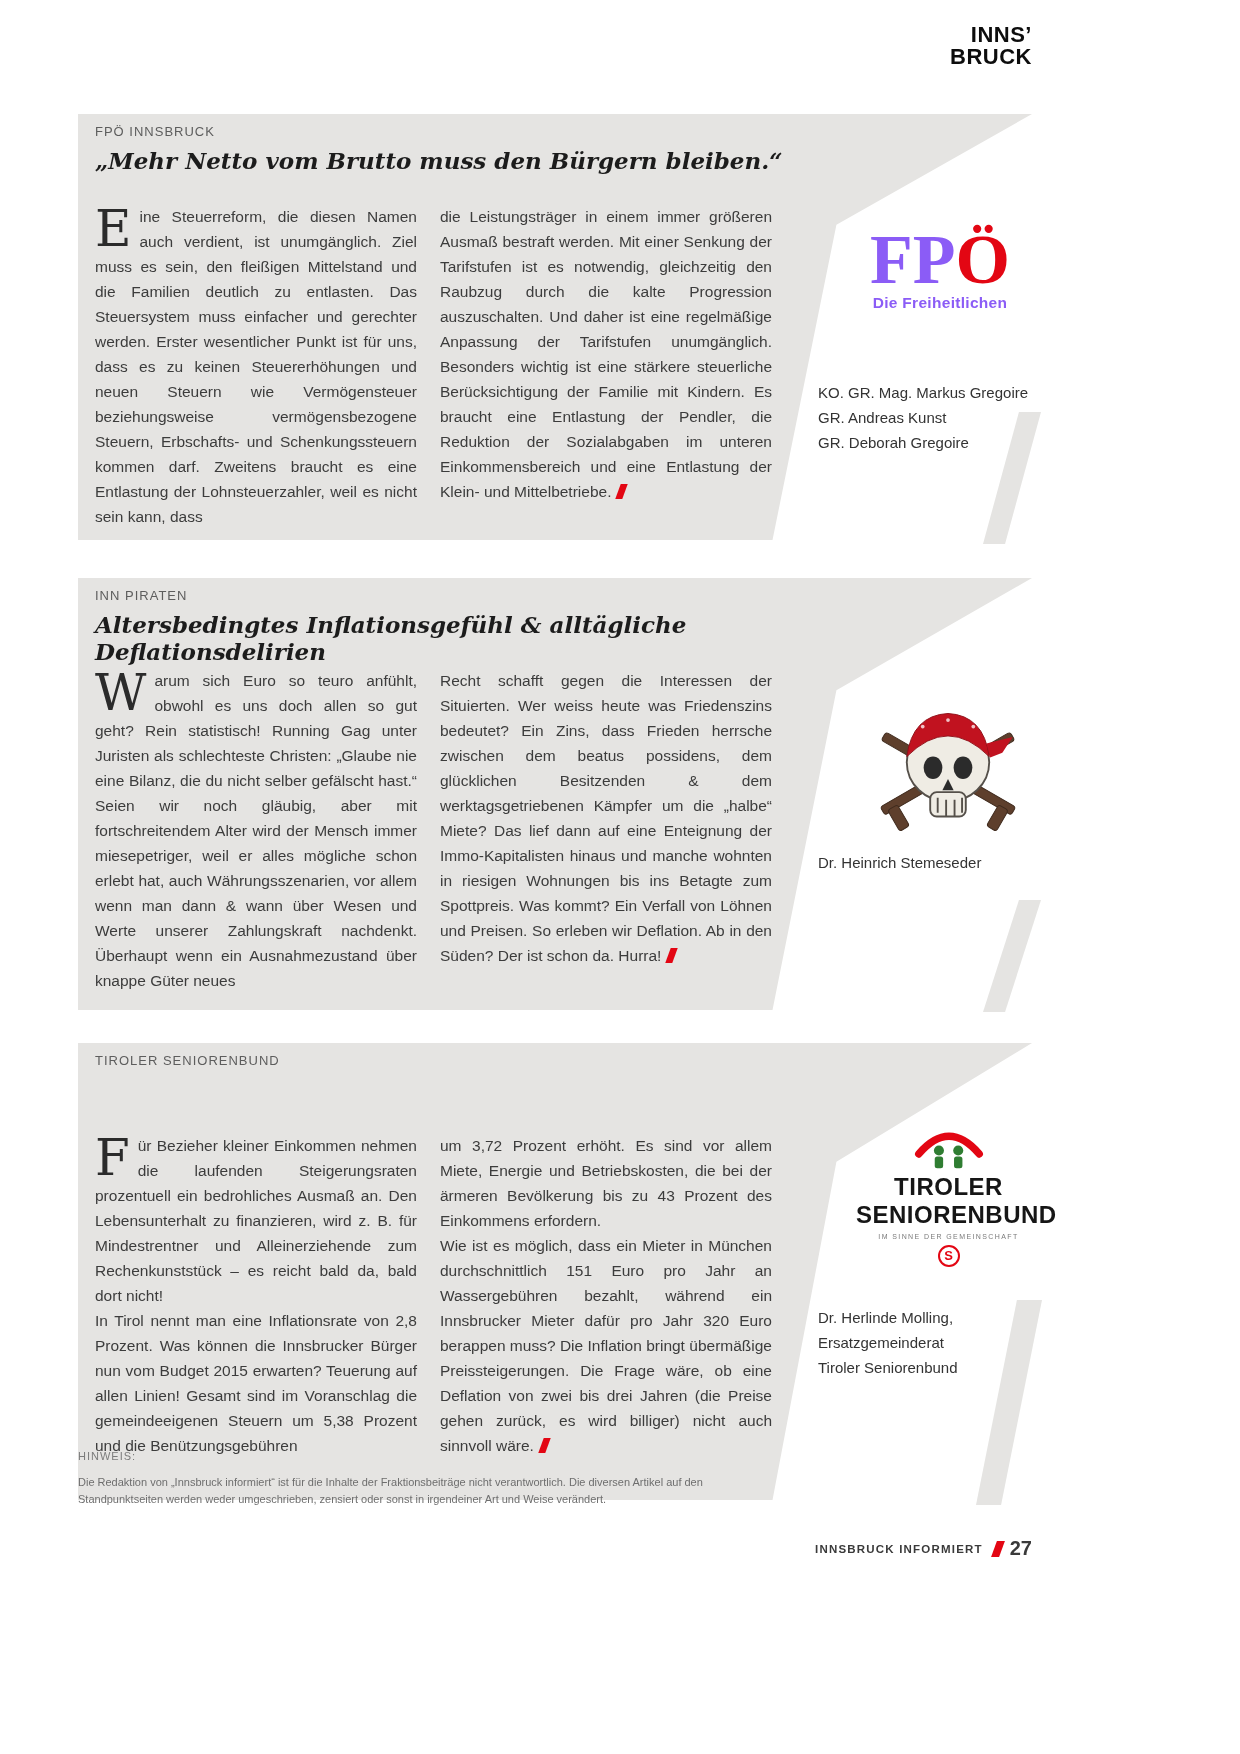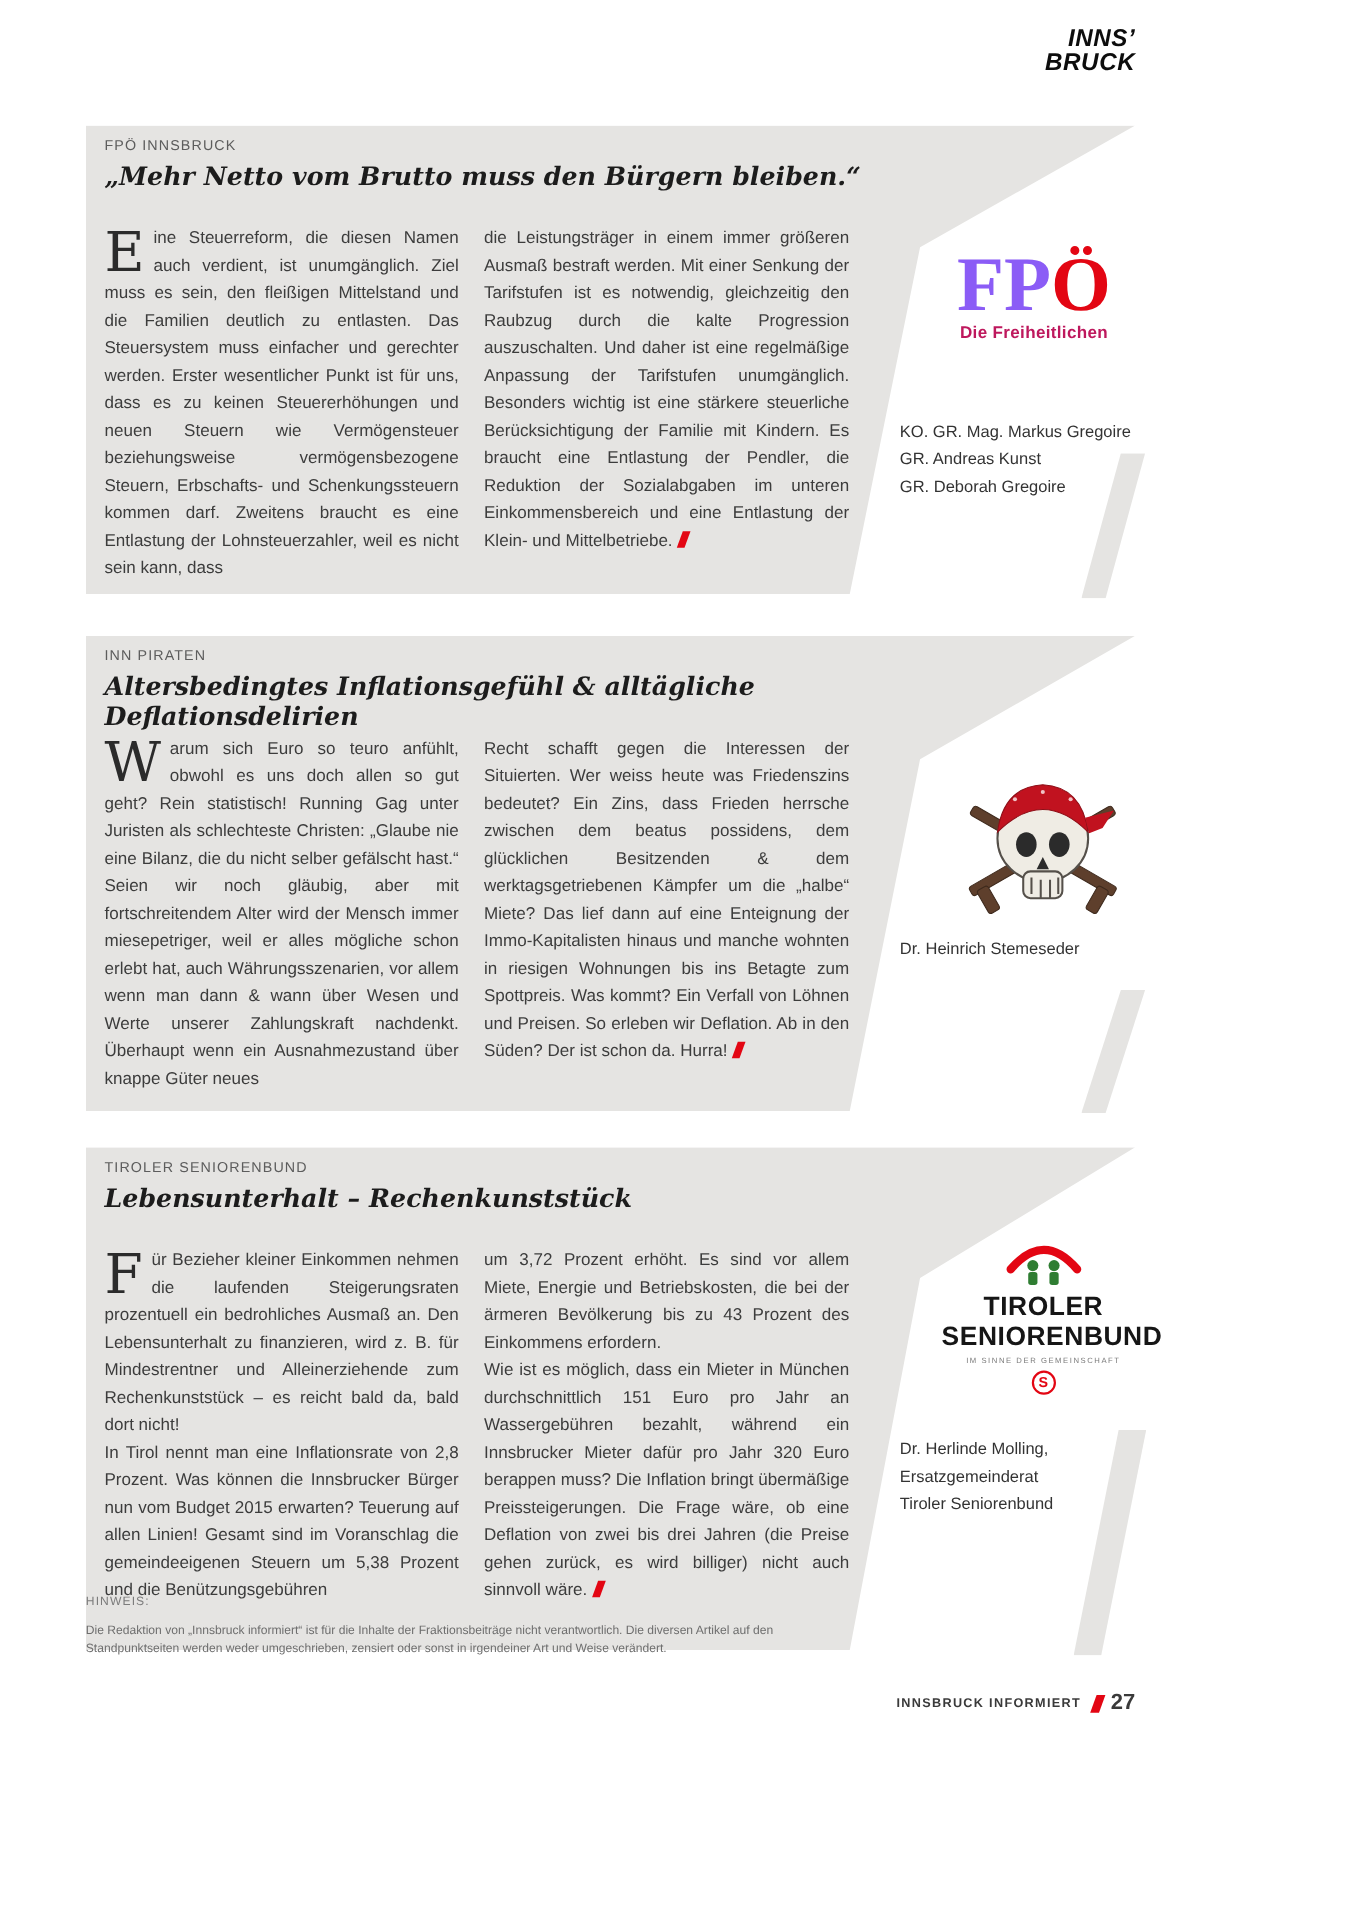--- a/index.html
+++ b/index.html
@@ -4,21 +4,21 @@
 <style>
   * { margin:0; padding:0; box-sizing:border-box; }
   html,body { background:#ffffff; }
   .page {
     position:relative; width:1240px; height:1754px; background:#ffffff;
     font-family:"Liberation Sans", sans-serif; overflow:hidden; margin:0 auto;
   }
 
   
   .brand { position:absolute; top:24px; right:208px; text-align:right;
-    font-weight:bold; font-size:22px; line-height:0.98; letter-spacing:0.5px; color:#0d0d0d;font-style:italic; }
+    font-weight:bold; font-size:22px; line-height:0.98; letter-spacing:0.5px; color:#0d0d0d; }
 
   
   .section { position:absolute; left:78px; width:954px; }
   .gray-main { position:absolute; left:0; top:0; width:100%; height:100%; background:#e5e4e2;
     clip-path:polygon(0 0, 100% 0, 79.5% 26%, 72.8% 100%, 0 100%); }
   .gray-accent { position:absolute; background:#e5e4e2;
     clip-path:polygon(62% 0, 100% 0, 38% 100%, 0 100%); }
 
   .kicker { position:absolute; left:17px; top:10px; font-size:13px; letter-spacing:1px; color:#5d5d5d; }
   .headline { position:absolute; left:17px; top:33px; width:730px;
@@ -34,21 +34,21 @@
   .endmark { display:inline-block; width:7px; height:15px; background:#e30613;
     transform:skewX(-20deg); margin-left:7px; vertical-align:-2px; }
 
   .names { position:absolute; left:740px; font-size:15px; line-height:25px; color:#333333; }
 
   
   .fpo-logo { position:absolute; left:762px; top:114px; width:200px; text-align:center; }
   .fpo-word { font-family:"Liberation Serif", serif; font-weight:bold; font-size:70px; line-height:0.92; }
   .fpo-word .fp { color:#8b5cf6; }
   .fpo-word .oe { color:#e30613; }
-  .fpo-sub { font-size:15.5px; font-weight:bold; color:#be185d; margin-top:2px; letter-spacing:0.3px; }
+  .fpo-sub { font-size:15.5px; font-weight:bold; color:#8b5cf6; margin-top:2px; letter-spacing:0.3px; }
 
   
   .pirate-logo { position:absolute; left:790px; top:98px; width:160px; }
 
   
   .senior-logo { position:absolute; left:778px; top:74px; width:185px; text-align:center; }
   .senior-title { font-size:24px; font-weight:bold; color:#161616; letter-spacing:0.5px; line-height:1.18; }
   .senior-tag { font-size:7px; letter-spacing:1.4px; color:#7a7a7a; margin-top:3px; }
   .senior-badge { width:22px; height:22px; border:2px solid #e30613; border-radius:50%;
     color:#e30613; font-weight:bold; font-size:13px; line-height:18px; margin:5px auto 0; text-align:center; }
@@ -129,21 +129,20 @@
 
     <div class="names" style="top:272px;">
       <div>Dr. Heinrich Stemeseder</div>
     </div>
   </section>
 
   <section class="section" style="top:1043px;height:457px;">
     <div class="gray-main"></div>
     <div class="gray-accent" style="left:898px;top:257px;width:66px;height:205px;"></div>
     <div class="kicker">TIROLER SENIORENBUND</div>
-    <h2 class="headline">Lebensunterhalt – Rechenkunststück</h2>
     <p class="bodycol col1"><span class="dropcap">F</span><span>ür Bezieher kleiner Einkommen nehmen die laufenden Steigerungsraten prozentuell ein bedrohliches Ausmaß an. Den Lebensunterhalt zu finanzieren, wird z. B. für Mindestrentner und Alleinerziehende zum Rechenkunststück – es reicht bald da, bald dort nicht!
 In Tirol nennt man eine Inflationsrate von 2,8 Prozent. Was können die Innsbrucker Bürger nun vom Budget 2015 erwarten? Teuerung auf allen Linien! Gesamt sind im Voranschlag die gemeindeeigenen Steuern um 5,38 Prozent und die Benützungsgebühren</span></p>
     <p class="bodycol col2"><span>um 3,72 Prozent erhöht. Es sind vor allem Miete, Energie und Betriebskosten, die bei der ärmeren Bevölkerung bis zu 43 Prozent des Einkommens erfordern.
 Wie ist es möglich, dass ein Mieter in München durchschnittlich 151 Euro pro Jahr an Wassergebühren bezahlt, während ein Innsbrucker Mieter dafür pro Jahr 320 Euro berappen muss? Die Inflation bringt übermäßige Preissteigerungen. Die Frage wäre, ob eine Deflation von zwei bis drei Jahren (die Preise gehen zurück, es wird billiger) nicht auch sinnvoll wäre.</span><span class="endmark"></span></p>
 
     <div class="senior-logo">
       <svg viewBox="0 0 100 62" width="84" height="52">
         <path d="M14 44 Q50 2 86 44" fill="none" stroke="#e30613" stroke-width="9" stroke-linecap="round"></path>
         <circle cx="38" cy="40" r="6" fill="#2f7d32"></circle>
         <rect x="33" y="47" width="10" height="14" rx="3" fill="#2f7d32"></rect>

